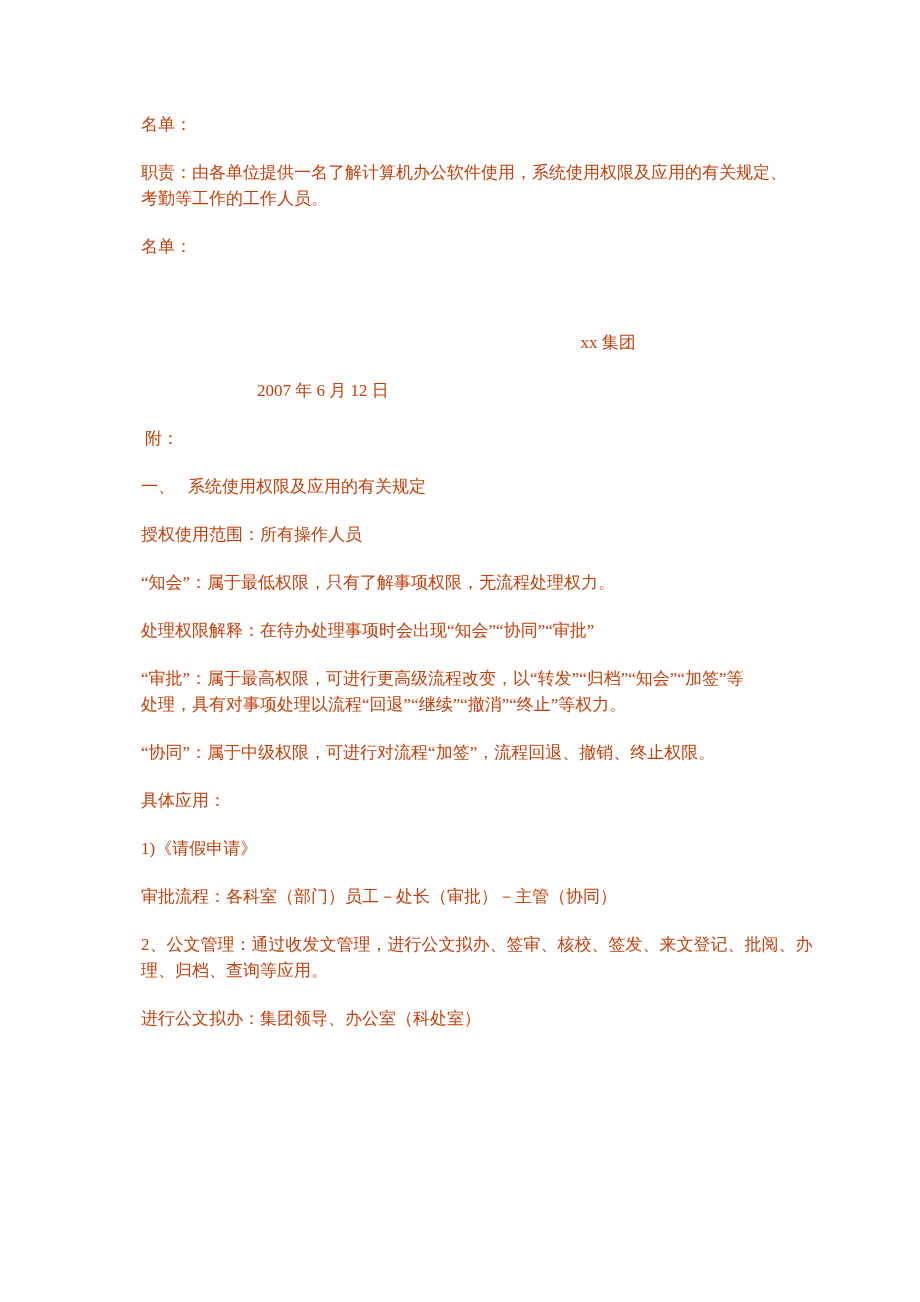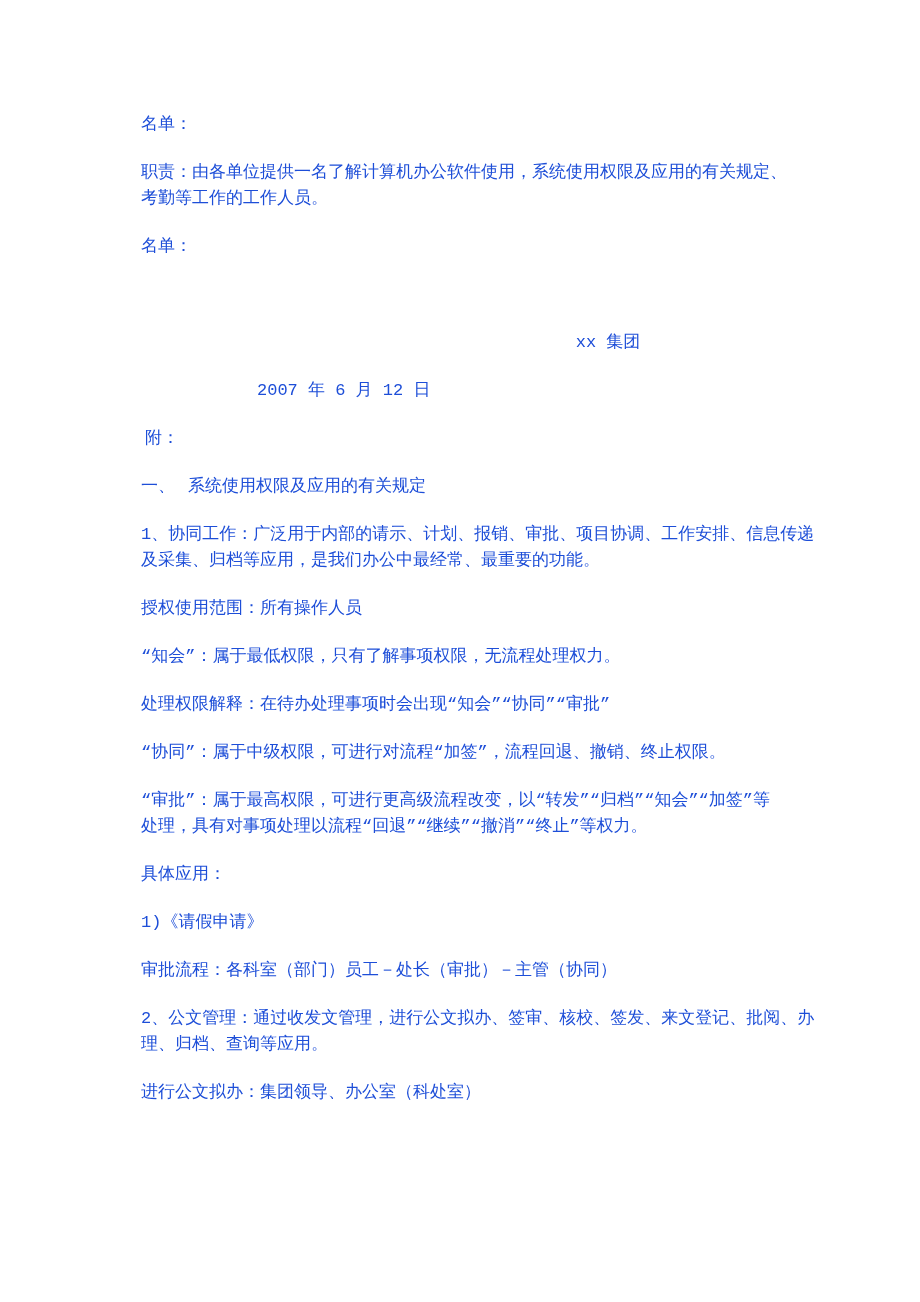--- a/index.html
+++ b/index.html
@@ -6,22 +6,22 @@
     margin: 0;
     padding: 0;
     background: #ffffff;
   }
   .page {
     position: relative;
     width: 920px;
     height: 1302px;
     background: #ffffff;
     overflow: hidden;
-    font-family: Liberation Mono, monospace;
-    color: #1d4ed8;
+    font-family: Liberation Serif, serif;
+    color: #c2410c;
   }
   .content {
     position: absolute;
     left: 141px;
     top: 112px;
     width: 710px;
     font-size: 17px;
     line-height: 26px;
   }
   .para { margin: 0 0 22px 0; }
@@ -63,44 +63,40 @@
     </div>
 
     <div class="para indent-attach">
       <div class="line">附：</div>
     </div>
 
     <div class="para heading">
       <div class="line"><span class="marker">一、</span><span>系统使用权限及应用的有关规定</span></div>
     </div>
 
-    <div class="para">
-      <div class="line">1、协同工作：广泛用于内部的请示、计划、报销、审批、项目协调、工作安排、信息传递</div>
-      <div class="line">及采集、归档等应用，是我们办公中最经常、最重要的功能。</div>
-    </div>
 
     <div class="para">
       <div class="line">授权使用范围：所有操作人员</div>
     </div>
 
     <div class="para">
       <div class="line">“知会”：属于最低权限，只有了解事项权限，无流程处理权力。</div>
     </div>
 
     <div class="para">
       <div class="line">处理权限解释：在待办处理事项时会出现“知会”“协同”“审批”</div>
     </div>
 
     <div class="para">
-      <div class="line">“协同”：属于中级权限，可进行对流程“加签”，流程回退、撤销、终止权限。</div>
+      <div class="line">“审批”：属于最高权限，可进行更高级流程改变，以“转发”“归档”“知会”“加签”等</div>
+      <div class="line">处理，具有对事项处理以流程“回退”“继续”“撤消”“终止”等权力。</div>
     </div>
 
     <div class="para">
-      <div class="line">“审批”：属于最高权限，可进行更高级流程改变，以“转发”“归档”“知会”“加签”等</div>
-      <div class="line">处理，具有对事项处理以流程“回退”“继续”“撤消”“终止”等权力。</div>
+      <div class="line">“协同”：属于中级权限，可进行对流程“加签”，流程回退、撤销、终止权限。</div>
     </div>
 
     <div class="para">
       <div class="line">具体应用：</div>
     </div>
 
     <div class="para">
       <div class="line">1)《请假申请》</div>
     </div>
 

